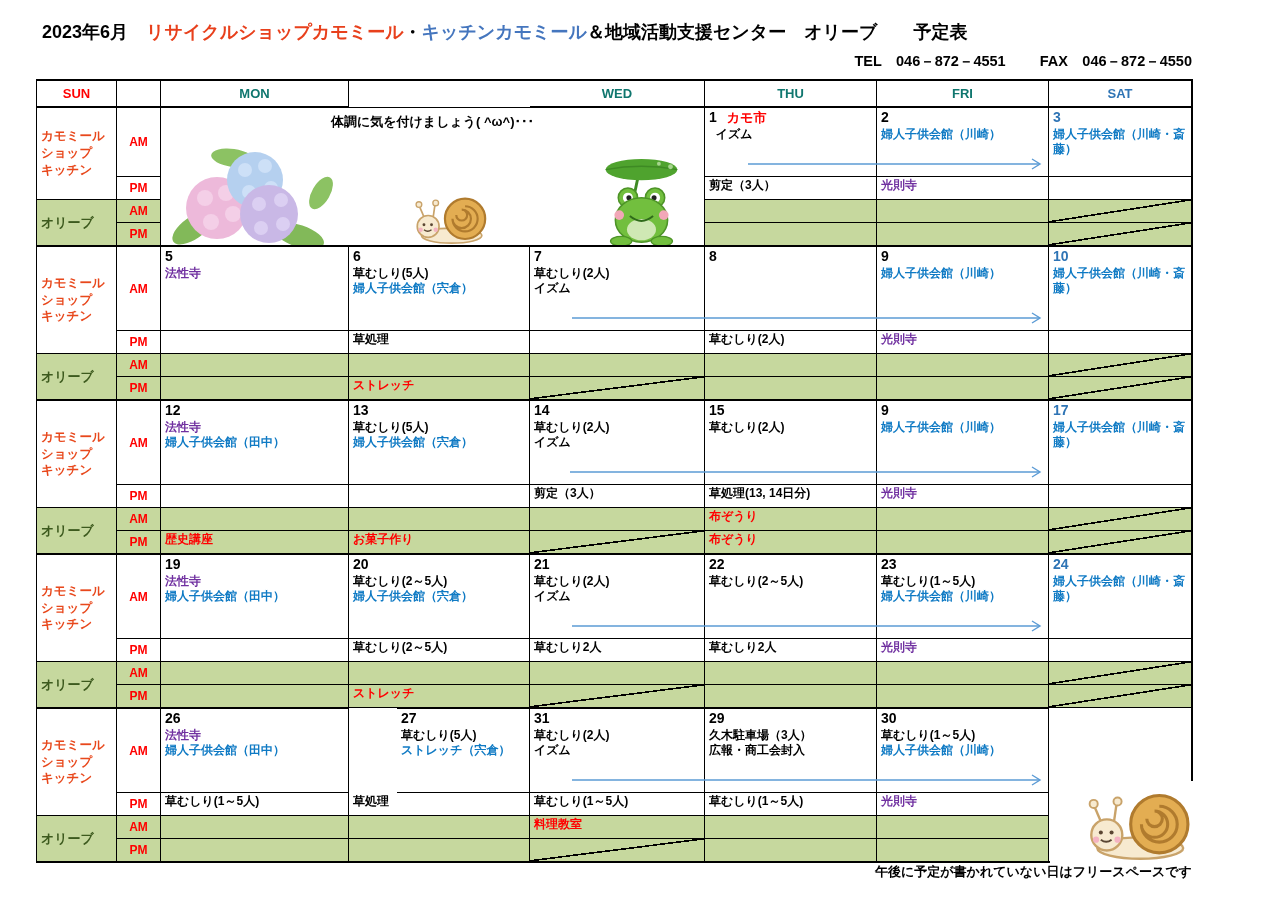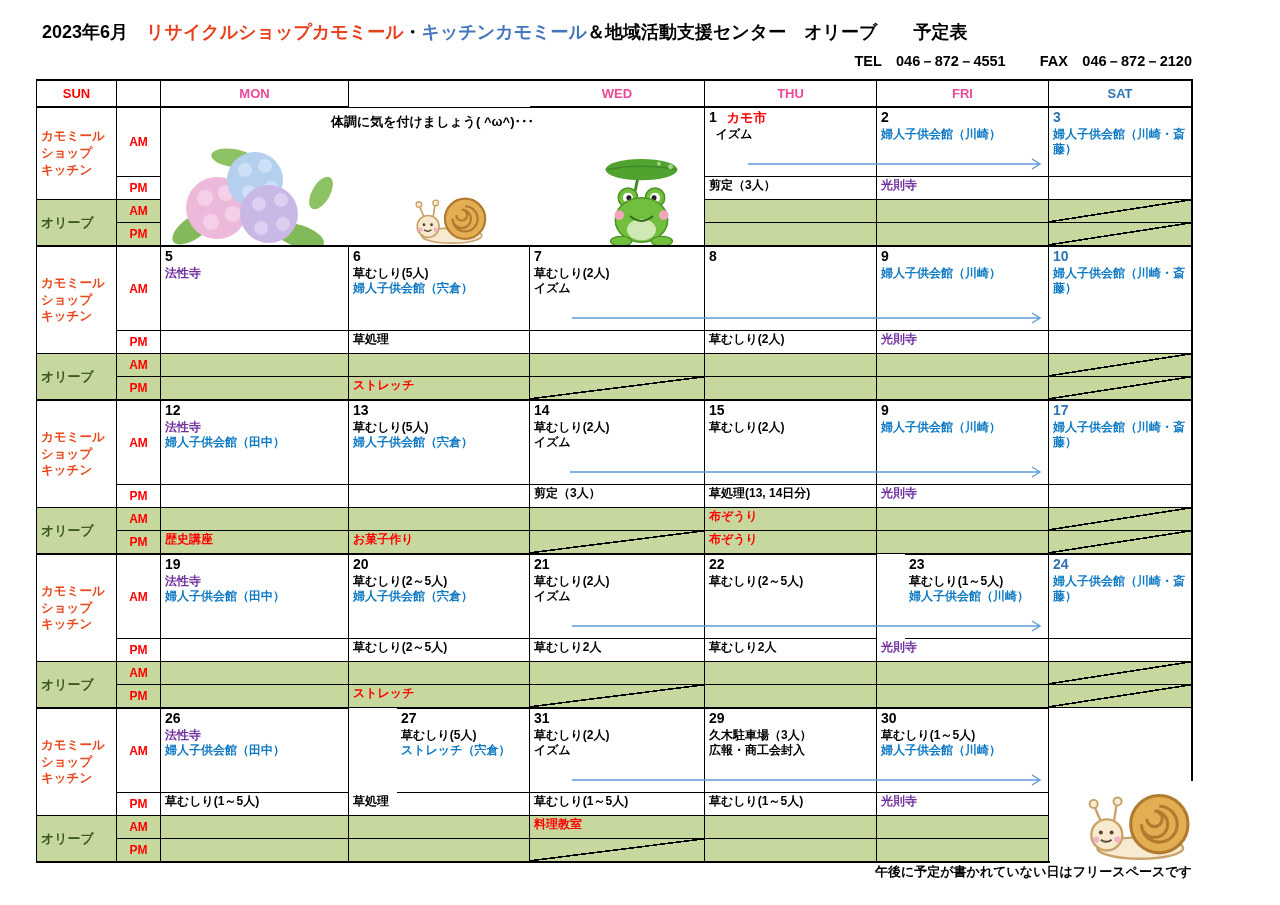--- a/index.html
+++ b/index.html
@@ -15,21 +15,21 @@
   #edge-right{left:1191px;top:79px;width:2px;height:702px;}
   #edge-bottom{left:36px;top:861px;width:1014px;height:2px;}
   #sat5-top{left:1049px;top:707px;width:143px;height:1px;}
   #calendar-grid{position:absolute;left:37px;top:81px;display:grid;z-index:1;
     grid-template-columns:80px 44px 188px 181px 175px 172px 172px 143px;
     grid-template-rows:26px 70px 23px 23px 23px 85px 23px 23px 23px 85px 23px 23px 23px 85px 23px 23px 23px 85px 23px 23px 23px;}
   .cell{border-right:1px solid #000;border-bottom:1px solid #000;background:#fff;overflow:hidden;box-sizing:border-box;}
   .wk{border-top:1px solid #000;}
   .green{background:#c6d89e;}
   .diag{background-image:linear-gradient(to bottom right,transparent calc(50% - 1px),#000 calc(50% - 1px),#000 calc(50% + 0.6px),transparent calc(50% + 0.6px));}
-  .hd{font-size:13px;font-weight:bold;display:flex;align-items:center;justify-content:center;color:#ec4899;}
+  .hd{font-size:13px;font-weight:bold;display:flex;align-items:center;justify-content:center;color:#0f766e;}
   .hd-sun{color:#ff0000;}
   .hd-sat{color:#2e74b5;}
   .lbl-cam{color:#e8481c;font-size:12.5px;font-weight:bold;display:flex;align-items:center;padding-left:4px;white-space:pre-line;line-height:1.35;}
   .lbl-oli{color:#3d5a1e;font-size:13px;font-weight:bold;display:flex;align-items:center;padding-left:4px;}
   .ampm{color:#ff0000;font-size:12px;font-weight:bold;display:flex;align-items:center;justify-content:center;}
   .day{padding:1px 3px 0 4px;}
   .numline{display:flex;align-items:baseline;gap:10px;}
   .num{font-size:14px;font-weight:bold;line-height:1.25;color:#000;}
   .tag{font-size:13px;font-weight:bold;color:#ff0000;}
   .ev{font-size:12px;font-weight:bold;line-height:1.32;white-space:pre-wrap;}
@@ -41,21 +41,21 @@
   #illus-frog{left:434px;top:50px;}
   .arrow{position:absolute;z-index:5;height:12px;}
   .note{position:absolute;left:875px;top:863px;font-size:13px;font-weight:bold;color:#000;}
   .snail-b{position:absolute;left:1075px;top:786px;z-index:2;}
 </style>
 </head>
 <body>
 
 <div class="title"><span>2023年6月　</span><span class="t-shop">リサイクルショップカモミール</span><span>・</span><span class="t-kitchen">キッチンカモミール</span><span>＆地域活動支援センター　オリーブ　　予定表</span></div>
 
-<div class="contact"><span>TEL　046－872－4551</span><span class="fax">FAX　046－872－2120</span></div>
+<div class="contact"><span>TEL　046－872－4551</span><span class="fax">FAX　046－872－4550</span></div>
 
 <div class="edge" id="edge-top"></div>
 <div class="edge" id="edge-left"></div>
 <div class="edge" id="edge-right"></div>
 <div class="edge" id="edge-bottom"></div>
 <div class="edge" id="sat5-top"></div>
 
 <div id="calendar-grid">
   <div class="cell hd hd-sun" style="grid-row:1;grid-column:1;">SUN</div>
   <div class="cell hd" style="grid-row:1;grid-column:2;"></div>
@@ -368,21 +368,21 @@
       <div class="numline">
         <span class="num">22</span>
       </div>
       <div class="ev" style="color: rgb(0, 0, 0);">草むしり(2～5人)</div>
     </div>
     <div class="cell day" style="grid-area: 15 / 6;">
       <div class="ev" style="color: rgb(0, 0, 0);">草むしり2人</div>
     </div>
     <div class="cell day green" style="grid-area: 16 / 6;"></div>
     <div class="cell day green" style="grid-area: 17 / 6;"></div>
-    <div class="cell day wk" style="grid-area: 14 / 7; margin-left: 28px;">
+    <div class="cell day wk" style="grid-area: 14 / 7;">
       <div class="numline">
         <span class="num">23</span>
       </div>
       <div class="ev" style="color: rgb(0, 0, 0);">草むしり(1～5人)</div>
       <div class="ev" style="color: rgb(15, 122, 196);">婦人子供会館（川崎）</div>
     </div>
     <div class="cell day" style="grid-area: 15 / 7;">
       <div class="ev" style="color: rgb(112, 48, 160);">光則寺</div>
     </div>
     <div class="cell day green" style="grid-area: 16 / 7;"></div>

